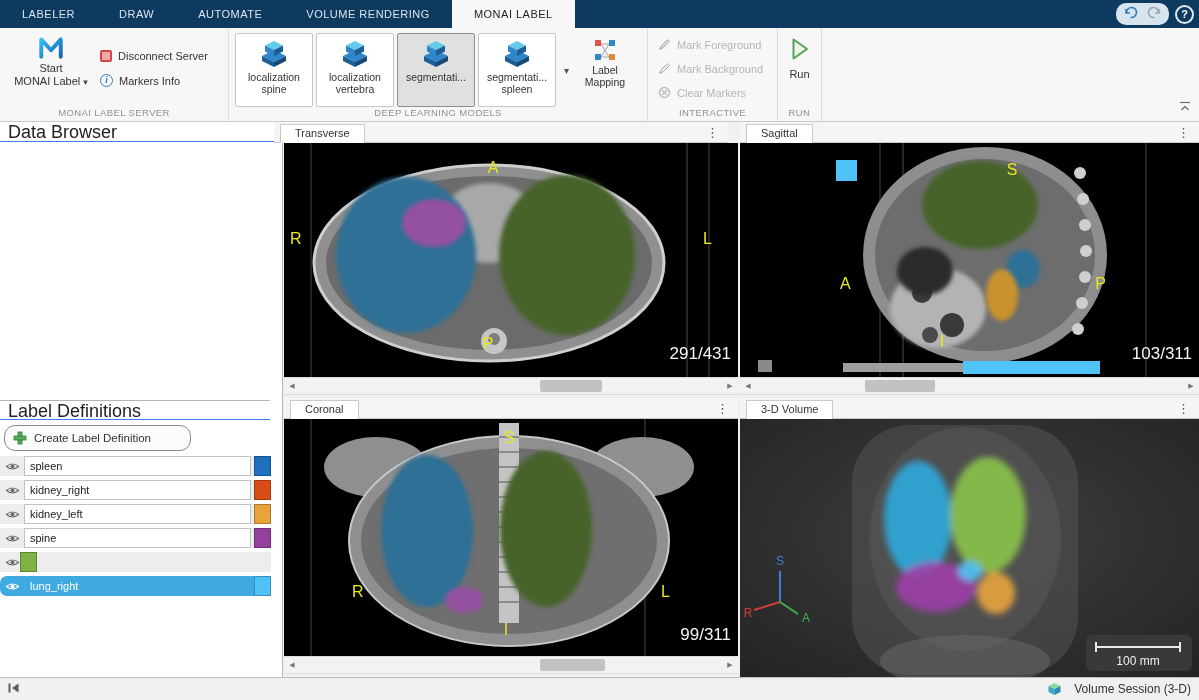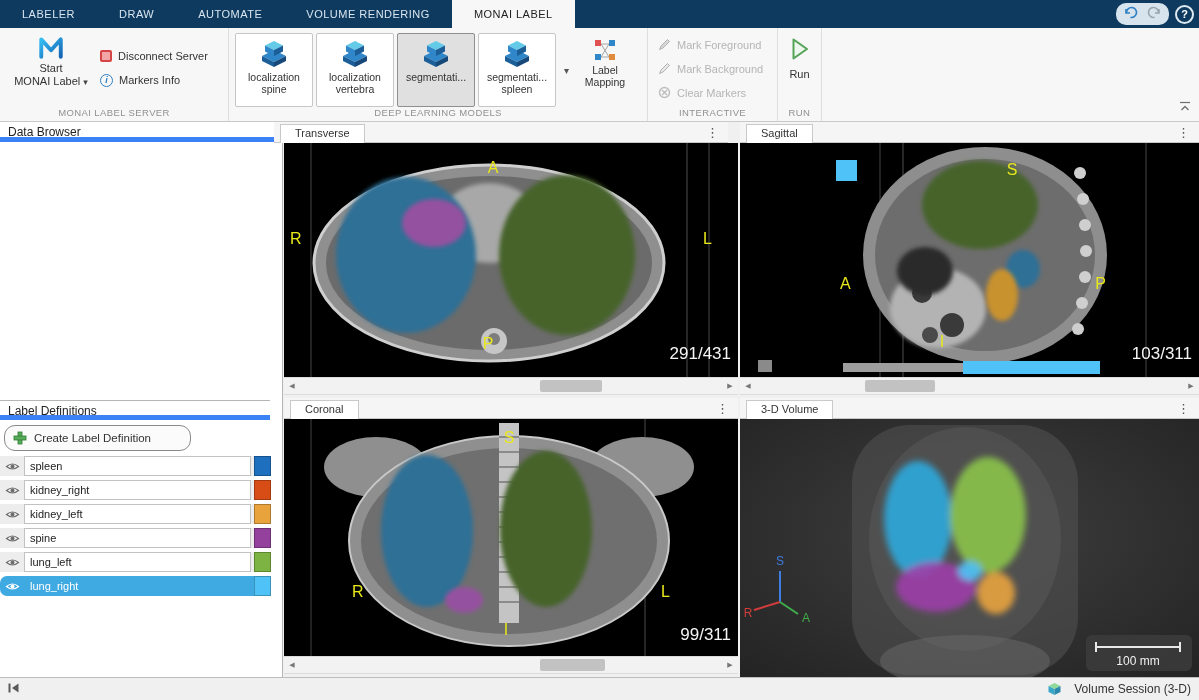--- a/index.html
+++ b/index.html
@@ -16,38 +16,38 @@
   .help-btn{width:19px;height:19px;border-radius:50%;background:#0e3a5f;border:2px solid #dfe9f1;color:#fff;font-size:11px;font-weight:bold;text-align:center;line-height:15px}
 
   
   .ribbon{position:absolute;top:28px;left:0;width:1199px;height:94px;background:#f7f7f7;border-bottom:1px solid #c9c9c9;display:flex}
   .rsec{position:relative;height:100%;border-right:1px solid #dedede;flex:none}
   .rsec.filler{flex:1;border-right:none}
   .rsec-label{position:absolute;bottom:3px;left:0;right:0;text-align:center;font-size:9.5px;color:#919191;letter-spacing:.4px;white-space:nowrap}
   .start-btn{position:absolute;left:14px;top:7px;width:74px;text-align:center;font-size:11px;color:#333}
   .monai-logo{width:26px;height:24px;margin:0 auto 3px}
   .sline{line-height:13px;white-space:nowrap}
-  .srv-item{position:absolute;left:100px;display:flex;gap:6px;font-size:11px;color:#333;white-space:nowrap}
+  .srv-item{position:absolute;left:100px;display:flex;align-items:center;gap:6px;font-size:11px;color:#333;white-space:nowrap}
   .srv-item.disconnect{top:22px}
   .srv-item.info{top:46px}
   .disc-icon{width:12px;height:12px;border:2px solid #d64545;background:#f2a6a6;border-radius:2px;flex:none}
   .info-icon{width:13px;height:13px;border-radius:50%;border:1.5px solid #2f7fc1;color:#2f7fc1;font-size:9px;font-weight:bold;font-style:italic;text-align:center;line-height:10px;flex:none}
   .gallery{position:absolute;left:6px;top:5px;display:flex;height:74px}
   .gitem{width:78px;border:1px solid #c6c6c6;background:#fff;margin-right:3px;border-radius:2px;display:flex;flex-direction:column;align-items:center;padding-top:6px;font-size:10.5px;color:#333;text-align:center;line-height:12px}
   .gitem.selected{background:#e0e0e0;border-color:#8f8f8f}
   .gicon{width:30px;height:28px;margin-bottom:3px}
   .gal-drop{width:15px;height:74px;display:flex;align-items:center;justify-content:center;color:#555;font-size:10px;font-family:"DejaVu Sans",sans-serif;margin-right:5px}
   .lm-btn{width:52px;height:74px;display:flex;flex-direction:column;align-items:center;padding-top:5px;font-size:10.5px;line-height:12px;color:#333;text-align:center}
   .int-item{position:absolute;left:10px;display:flex;align-items:center;gap:6px;font-size:11px;color:#b5b5b5;white-space:nowrap}
   .run-btn{position:absolute;left:0;right:0;top:9px;display:flex;flex-direction:column;align-items:center;gap:7px;font-size:11px;color:#333}
   .collapse-ribbon{position:absolute;right:8px;bottom:5px}
 
   
   .leftpanel{position:absolute;top:122px;left:0;width:283px;height:555px;background:#fff;border-right:1px solid #b5b5b5}
-  .panel-header{height:20px;line-height:20px;padding-left:8px;font-size:12px;color:#222;background:#fff;border-bottom:5px solid #3b82f6}
+  .panel-header{height:20px;line-height:20px;padding-left:8px;font-size:18px;color:#222;background:#fff;border-bottom:1px solid #3b82f6}
   .db-item{height:21px;line-height:21px;padding-left:8px;font-size:11px;color:#14293d;background:#3fa9e1}
   .ld-header{position:absolute;top:278px;left:0;right:12px;border-top:1px solid #b5b5b5}
   .create-btn{position:absolute;left:4px;top:303px;width:187px;height:26px;background:#fbfbfb;border:1px solid #8a8a8a;border-radius:11px;display:flex;align-items:center;gap:7px;padding-left:8px;font-size:11.5px;color:#333}
   .lrows{position:absolute;top:334px;left:0;right:0}
   .lrow{height:20px;display:flex;align-items:center;padding-left:5px;background:#ededed;margin:0 11px 4px 0;color:#6e6e6e}
   .lrow .namebox{flex:1;height:20px;line-height:18px;background:#fff;border:1px solid #c2c2c2;font-size:11px;padding-left:5px;color:#222;margin:0 3px 0 4px;overflow:hidden;white-space:nowrap}
   .lrow .swatch{width:17px;height:20px;border:1px solid rgba(0,0,0,.25);flex:none}
   .lrow.selected{background:#3fa9e1;color:#fff}
   .lrow.selected .namebox{background:transparent;border-color:transparent;color:#fff}
 
@@ -283,21 +283,20 @@
             <circle cx="7.5" cy="5.5" r="2" fill="currentColor"></circle>
           </svg>
         <span class="namebox">spine</span>
         <span class="swatch" style="background: rgb(147, 65, 156);"></span>
       </div>
       <div class="lrow">
         <svg width="15" height="11" viewBox="0 0 15 11">
             <path d="M1.5 5.5 Q7.5 0.5 13.5 5.5 Q7.5 10.5 1.5 5.5 Z" fill="none" stroke="currentColor" stroke-width="1.2"></path>
             <circle cx="7.5" cy="5.5" r="2" fill="currentColor"></circle>
           </svg>
-        <span class="namebox">lung_left</span>
         <span class="swatch" style="background: rgb(124, 179, 66);"></span>
       </div>
       <div class="lrow selected" style="background: rgb(63, 169, 225); border-radius: 7px;">
         <svg width="15" height="11" viewBox="0 0 15 11">
             <path d="M1.5 5.5 Q7.5 0.5 13.5 5.5 Q7.5 10.5 1.5 5.5 Z" fill="none" stroke="currentColor" stroke-width="1.2"></path>
             <circle cx="7.5" cy="5.5" r="2" fill="currentColor"></circle>
           </svg>
         <span class="namebox">lung_right</span>
         <span class="swatch" style="background: rgb(79, 195, 247);"></span>
       </div>

